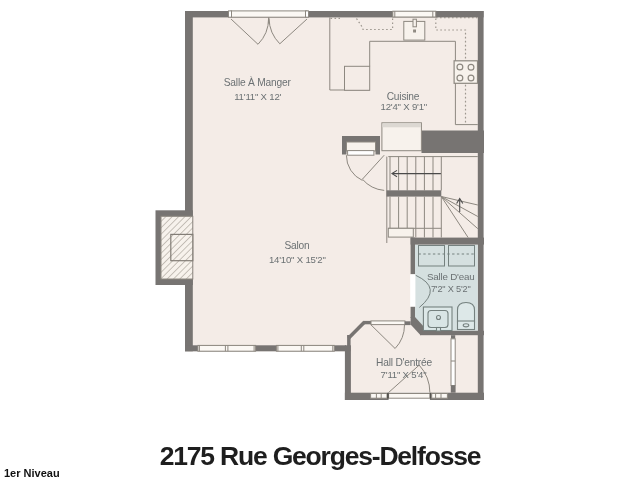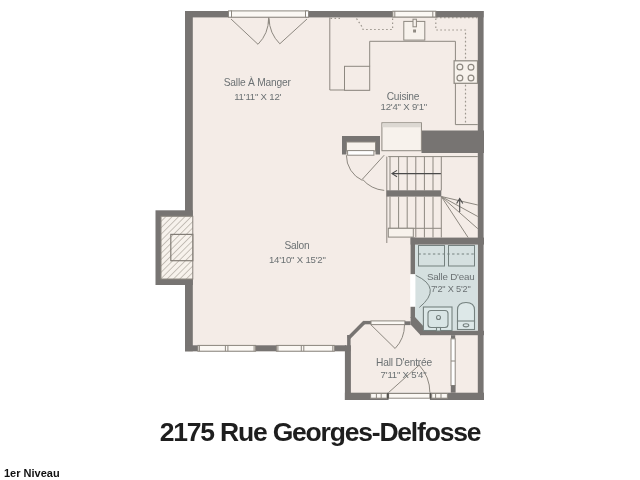--- a/index.html
+++ b/index.html
@@ -1,19 +1,19 @@
 <!DOCTYPE html>
 <html><head>
 <meta charset="utf-8">
 <style>
   html,body{margin:0;padding:0;background:#ffffff;width:640px;height:480px;overflow:hidden;}
   .page{position:relative;width:640px;height:480px;font-family:"Liberation Sans", sans-serif;}
   svg{position:absolute;left:0;top:0;}
   .roomname{font-family:"Liberation Sans",sans-serif;fill:#6b7173;letter-spacing:-0.2px;}
-  .title{position:absolute;width:640px;text-align:center;top:417px;left:0;
+  .title{position:absolute;width:640px;text-align:center;top:441px;left:0;
          font-size:26.5px;font-weight:bold;color:#1e1e1e;letter-spacing:-1.2px;}
   .niveau{position:absolute;left:4px;top:466.5px;font-size:11px;font-weight:bold;color:#111;}
 </style>
 </head>
 <body>
 <div class="page">
 <svg width="640" height="480" viewBox="0 0 640 480">
 <defs>
   <pattern id="hatch" width="4.5" height="4.5" patternTransform="rotate(45)" patternUnits="userSpaceOnUse">
     <rect width="4.5" height="4.5" fill="#f7f2ec"></rect>

